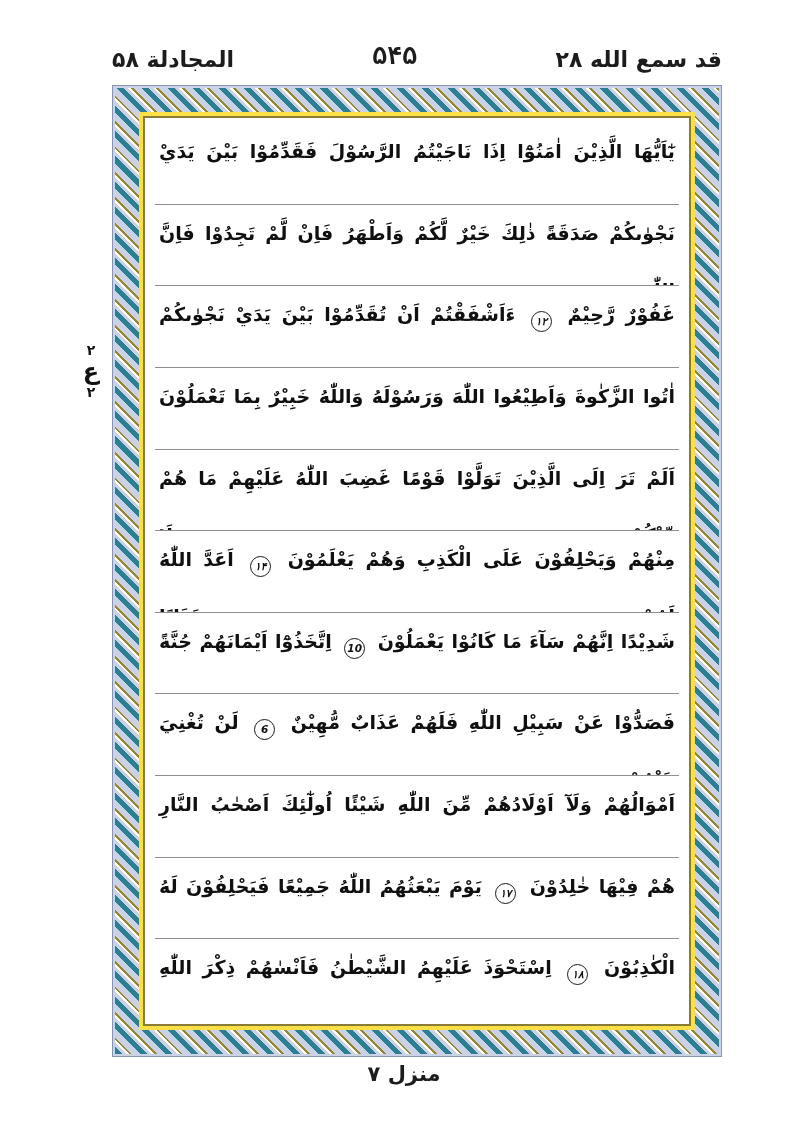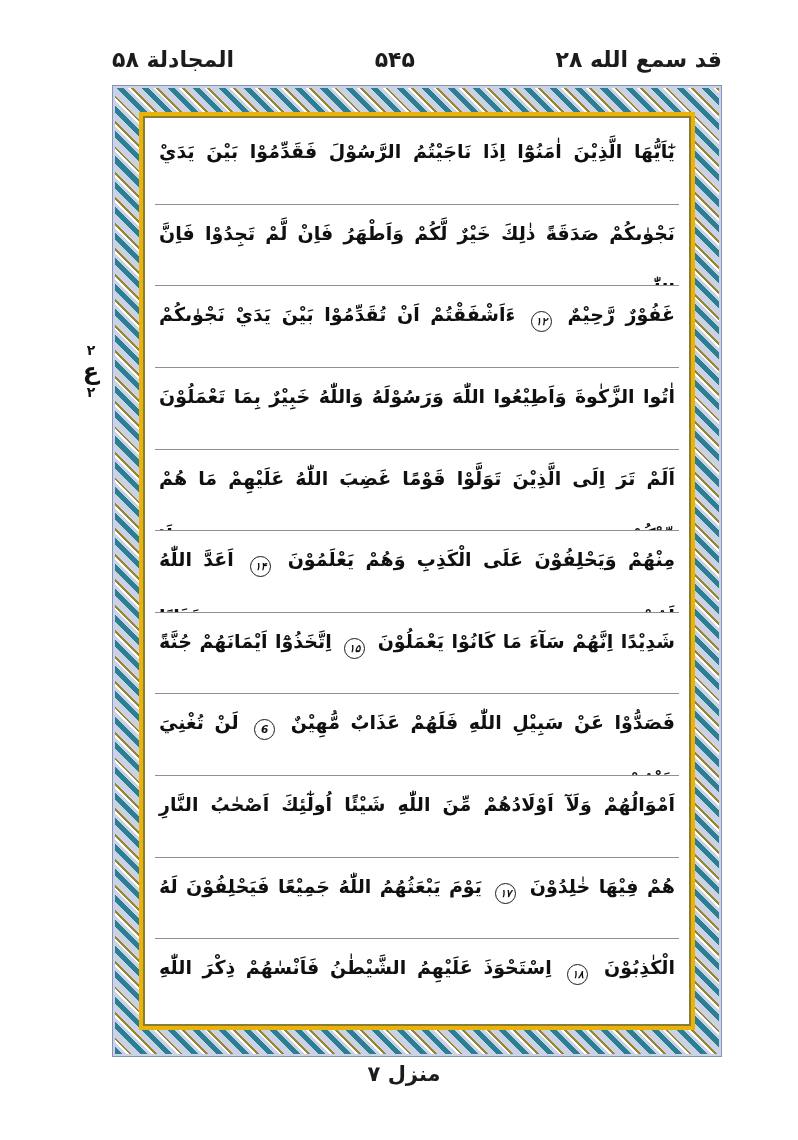--- a/index.html
+++ b/index.html
@@ -9,35 +9,35 @@
     position:relative;overflow:hidden;
   }
   .page{position:absolute;inset:0;}
 
   
   .header{
     position:absolute;left:112px;top:30px;width:610px;height:42px;
     display:flex;justify-content:space-between;align-items:flex-end;
     direction:rtl;font-weight:bold;font-size:22px;color:#1c1c1c;
   }
-  .header .center-num{font-size:22px;letter-spacing:1px;}
+  .header .center-num{font-size:25px;letter-spacing:1px;font-family:Liberation Mono, monospace;}
 
   
   .frame{
     position:absolute;left:112px;top:85px;width:610px;height:972px;
     box-sizing:border-box;border:1px solid #8593b8;background:#cdd3e6;
     padding:2px;
   }
   .frame-band{
     width:100%;height:100%;box-sizing:border-box;display:flex;
     border:24px solid transparent;
     border-image:repeating-linear-gradient(45deg,
       #2a7f93 0 5px,#ccd2e5 5px 8px,#ffffff 8px 10px,
       #96862e 10px 12px,#ccd2e5 12px 18px) 24 repeat;
-    background:#eab308;
+    background:#fde047;
     padding:4px;
   }
   .frame-inner{
     flex:1;box-sizing:border-box;border:2.5px solid #8a7c35;
     background:#ffffff;padding:5px 10px 4px 10px;
     display:flex;flex-direction:column;
   }
 
   
   .line{
@@ -87,21 +87,21 @@
 
   <div class="frame">
     <div class="frame-band">
       <div class="frame-inner">
           <div class="line"><span>يٰٓاَيُّهَا الَّذِيْنَ اٰمَنُوْٓا اِذَا نَاجَيْتُمُ الرَّسُوْلَ فَقَدِّمُوْا بَيْنَ يَدَيْ</span> </div>
           <div class="line"><span>نَجْوٰىكُمْ صَدَقَةً ذٰلِكَ خَيْرٌ لَّكُمْ وَاَطْهَرُ فَاِنْ لَّمْ تَجِدُوْا فَاِنَّ اللّٰهَ</span> </div>
           <div class="line"><span>غَفُوْرٌ رَّحِيْمٌ</span> <span class="ayah-marker">۱۲</span> <span>ءَاَشْفَقْتُمْ اَنْ تُقَدِّمُوْا بَيْنَ يَدَيْ نَجْوٰىكُمْ</span> </div>
           <div class="line"><span>اٰتُوا الزَّكٰوةَ وَاَطِيْعُوا اللّٰهَ وَرَسُوْلَهُ وَاللّٰهُ خَبِيْرٌ بِمَا تَعْمَلُوْنَ</span> <span class="ruku-mark">ع</span> </div>
           <div class="line"><span>اَلَمْ تَرَ اِلَى الَّذِيْنَ تَوَلَّوْا قَوْمًا غَضِبَ اللّٰهُ عَلَيْهِمْ مَا هُمْ مِّنْكُمْ وَلَا</span> </div>
           <div class="line"><span>مِنْهُمْ وَيَحْلِفُوْنَ عَلَى الْكَذِبِ وَهُمْ يَعْلَمُوْنَ</span> <span class="ayah-marker">۱۴</span> <span>اَعَدَّ اللّٰهُ لَهُمْ عَذَابًا</span> </div>
-          <div class="line"><span>شَدِيْدًا اِنَّهُمْ سَآءَ مَا كَانُوْا يَعْمَلُوْنَ</span> <span class="ayah-marker">۱۵</span> <span>اِتَّخَذُوْٓا اَيْمَانَهُمْ جُنَّةً</span> </div>
+          <div class="line"><span>شَدِيْدًا اِنَّهُمْ سَآءَ مَا كَانُوْا يَعْمَلُوْنَ</span> <span class="ayah-marker">10</span> <span>اِتَّخَذُوْٓا اَيْمَانَهُمْ جُنَّةً</span> </div>
           <div class="line"><span>فَصَدُّوْا عَنْ سَبِيْلِ اللّٰهِ فَلَهُمْ عَذَابٌ مُّهِيْنٌ</span> <span class="ayah-marker">6</span> <span>لَنْ تُغْنِيَ عَنْهُمْ</span> </div>
           <div class="line"><span>اَمْوَالُهُمْ وَلَآ اَوْلَادُهُمْ مِّنَ اللّٰهِ شَيْئًا اُولٰٓئِكَ اَصْحٰبُ النَّارِ</span> </div>
           <div class="line"><span>هُمْ فِيْهَا خٰلِدُوْنَ</span> <span class="ayah-marker">۱۷</span> <span>يَوْمَ يَبْعَثُهُمُ اللّٰهُ جَمِيْعًا فَيَحْلِفُوْنَ لَهُ</span> </div>
           <div class="line"><span>الْكٰذِبُوْنَ</span> <span class="ayah-marker">۱۸</span> <span>اِسْتَحْوَذَ عَلَيْهِمُ الشَّيْطٰنُ فَاَنْسٰهُمْ ذِكْرَ اللّٰهِ</span> </div>
         </div>
     </div>
   </div>
 
   <div class="margin-marker">
     <div class="num">۲</div>

